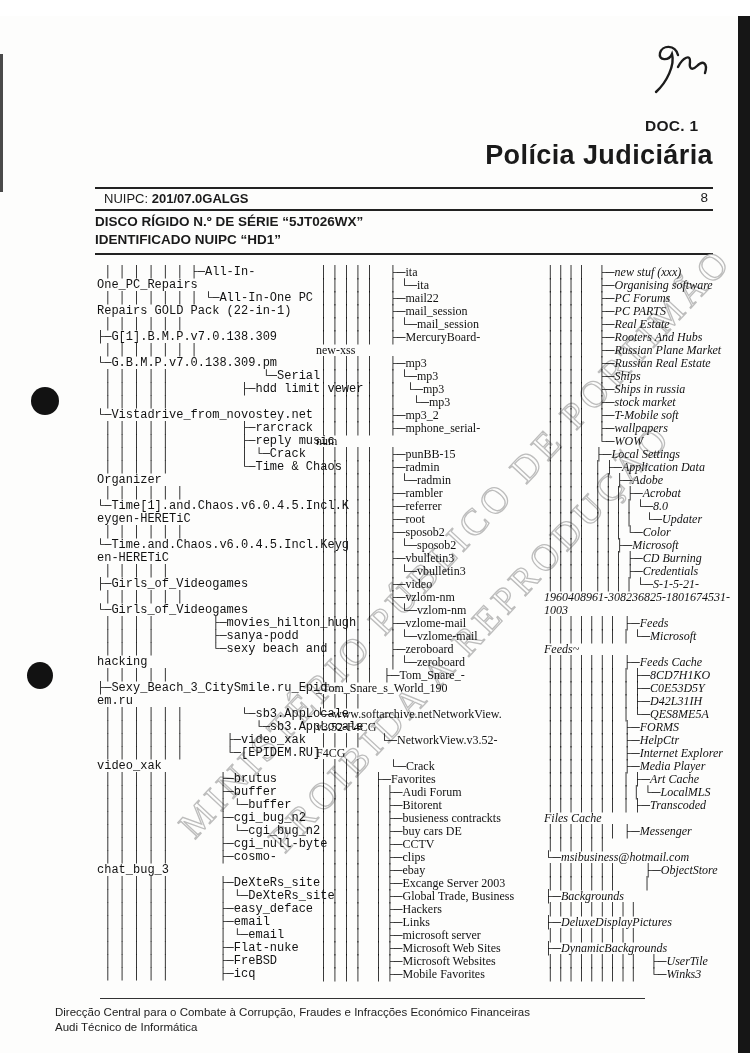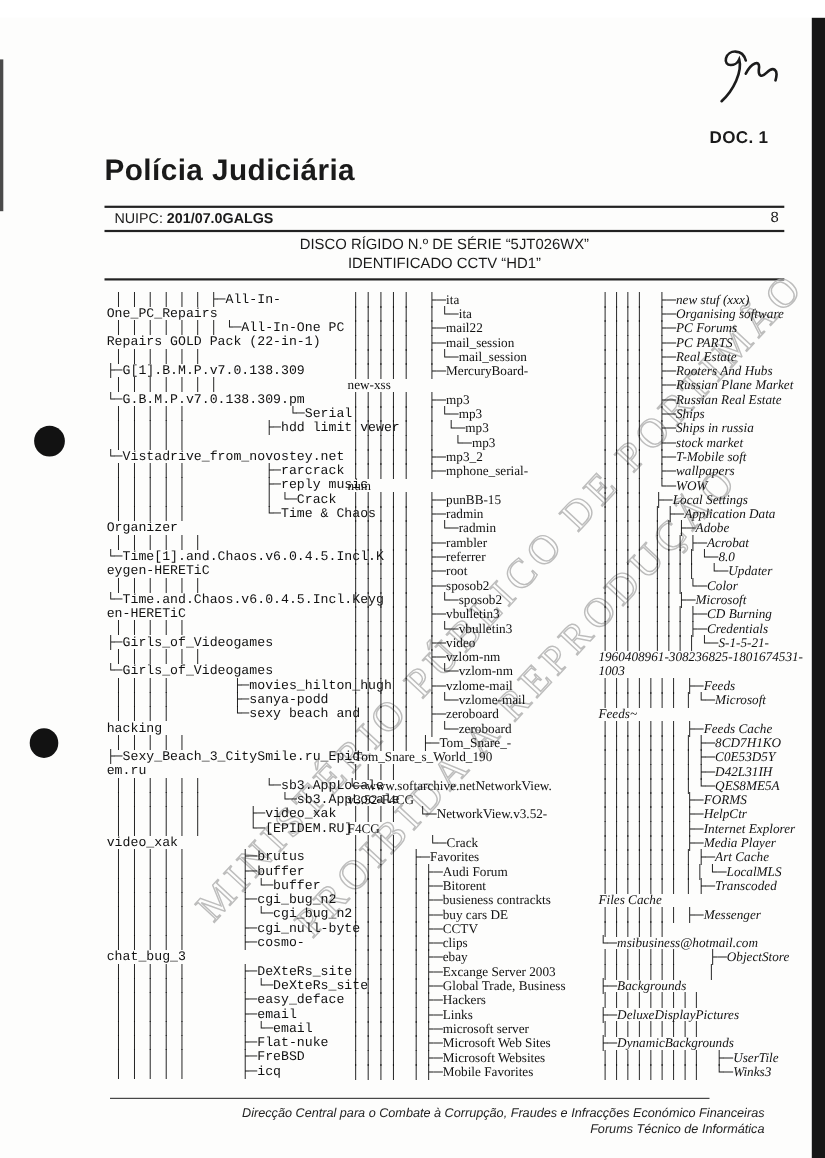--- a/index.html
+++ b/index.html
@@ -8,49 +8,49 @@
   
   .edge-right{position:absolute;right:0;top:0;width:12px;height:1053px;background:#161616;}
   .edge-bottom{position:absolute;left:0;bottom:0;width:750px;height:12px;background:#161616;}
   .edge-streak{position:absolute;left:0;top:38px;width:3px;height:138px;background:#4a4a4a;}
   .punch{position:absolute;background:#121212;border-radius:50%;}
   .punch1{left:31px;top:371px;width:28px;height:28px;}
   .punch2{left:27px;top:646px;width:26px;height:27px;}
   
   .doc-label{position:absolute;left:645px;top:101px;width:60px;text-align:left;
              font-size:15.5px;font-weight:bold;letter-spacing:.3px;}
-  .title{position:absolute;left:95px;top:124px;width:618px;text-align:left;
+  .title{position:absolute;left:95px;top:124px;width:618px;text-align:right;
          font-size:27px;font-weight:bold;letter-spacing:.4px;}
   .rule{position:absolute;background:#222;height:2px;}
   .rule-a{left:95px;top:171px;width:618px;}
   .rule-b{left:95px;top:193px;width:618px;}
   .rule-c{left:95px;top:237px;width:618px;}
   .rule-footer{left:100px;top:982px;width:545px;height:1px;background:#333;}
   .nuipc{position:absolute;left:104px;top:175px;font-size:13px;}
   .nuipc b{font-weight:bold;}
   .pagenum{position:absolute;left:660px;top:174px;width:48px;text-align:right;font-size:13.5px;}
-  .diskhdr{position:absolute;left:95px;top:197px;width:618px;text-align:center;
-           font-size:13.5px;font-weight:normal;line-height:18px;}
+  .diskhdr{position:absolute;left:95px;top:197px;width:618px;text-align:left;
+           font-size:13.5px;font-weight:bold;line-height:18px;}
   
   .wm{position:absolute;white-space:nowrap;z-index:1;
       font-family:"Liberation Serif",serif;font-size:37px;letter-spacing:5px;
       color:#bdbdbd;-webkit-text-fill-color:rgba(255,255,255,0.06);
       -webkit-text-stroke:1.3px #b2b2b2;transform:rotate(-47deg);opacity:.85;}
   .wm1{left:60px;top:505px;}
   .wm2{left:185px;top:600px;}
   
   .treecol{position:absolute;top:250px;z-index:2;margin:0;
            font-family:"Liberation Serif","DejaVu Serif",serif;
            font-size:12px;line-height:13px;white-space:pre;color:#111;}
   .col1{left:97px;width:222px;font-family:Liberation Mono, monospace;}
   .col2{left:316px;width:220px;}
   .col3{left:544px;width:196px;font-style:italic;}
   
-  .footer{position:absolute;left:55px;top:989px;width:640px;text-align:right;z-index:2;
-          font-style:italic;font-size:11.5px;line-height:14.5px;color:#222;}
+  .footer{position:absolute;left:55px;top:989px;width:640px;text-align:left;z-index:2;
+          font-size:11.5px;line-height:14.5px;color:#222;}
   
   .handwriting{position:absolute;left:633px;top:24px;z-index:3;}
 </style>
 </head>
 <body>
 
 <div id="page">
 
   <div class="edge-right"></div>
   <div class="edge-bottom"></div>
@@ -72,21 +72,21 @@
   <div class="rule rule-a"></div>
   <div class="nuipc">
     <span>NUIPC:</span>
     <b>201/07.0GALGS</b>
   </div>
   <div class="pagenum">8</div>
   <div class="rule rule-b"></div>
 
   <div class="diskhdr">
     <div>DISCO RÍGIDO N.º DE SÉRIE “5JT026WX”</div>
-    <div>IDENTIFICADO CCTV “HD1”</div>
+    <div>IDENTIFICADO NUIPC “HD1”</div>
   </div>
   <div class="rule rule-c"></div>
 
   <div class="wm wm1">MINISTÉRIO PÚBLICO DE PORTIMÃO</div>
   <div class="wm wm2">PROIBIDA A REPRODUÇÃO</div>
 
   <pre class="treecol col1"> │ │ │ │ │ │ ├─All-In-
 One_PC_Repairs
  │ │ │ │ │ │ │ └─All-In-One PC
 Repairs GOLD Pack (22-in-1)
@@ -248,16 +248,16 @@
  │ │ │ │ │ │ │ │ │
 ├─DeluxeDisplayPictures
  │ │ │ │ │ │ │ │ │
 ├─DynamicBackgrounds
  │ │ │ │ │ │ │ │ │    ├─UserTile
  │ │ │ │ │ │ │ │ │    └─Winks3</pre>
 
   <div class="rule rule-footer"></div>
   <div class="footer">
     <div>Direcção Central para o Combate à Corrupção, Fraudes e Infracções Económico Financeiras</div>
-    <div>Forums Técnico de Informática</div>
+    <div>Audi Técnico de Informática</div>
   </div>
 
 </div>
 
 </body></html>

